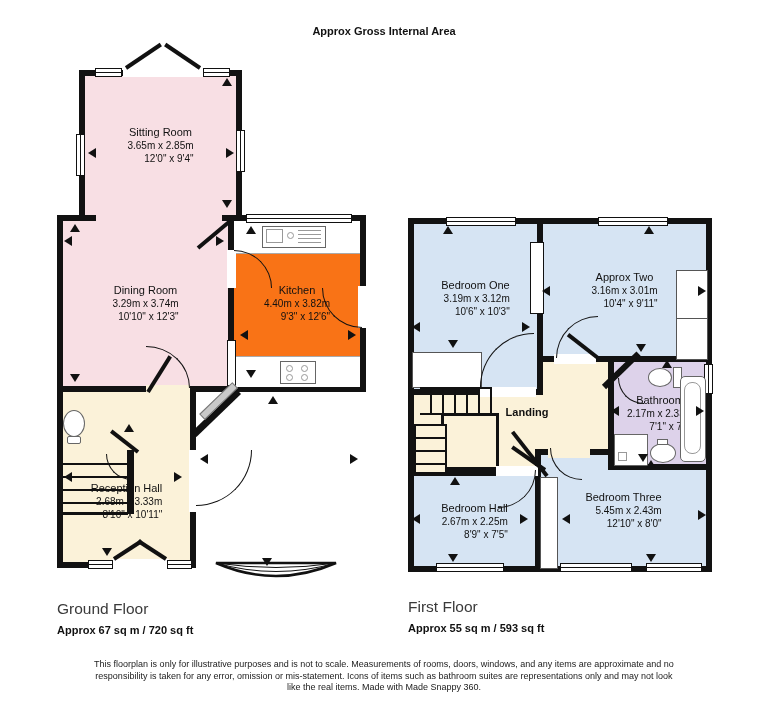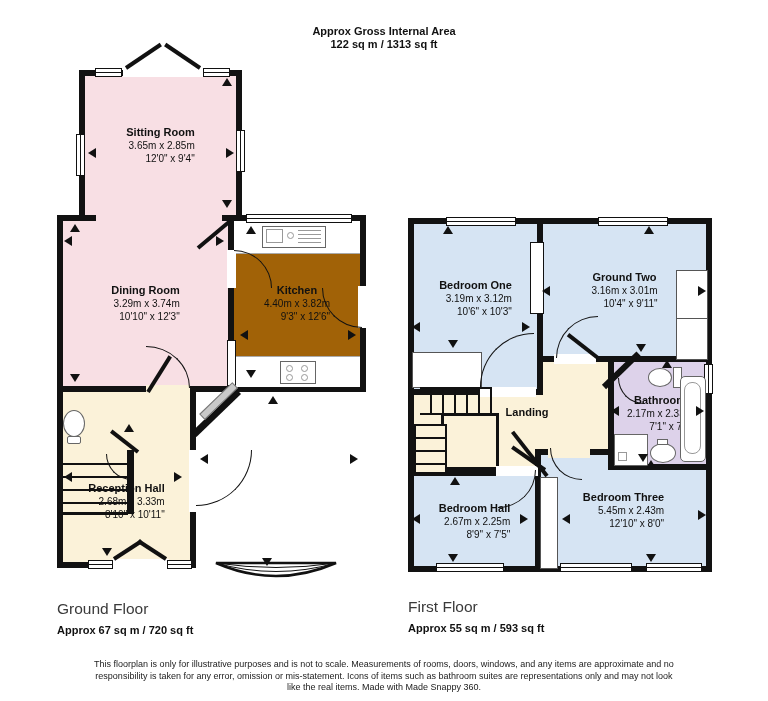--- a/index.html
+++ b/index.html
@@ -1,20 +1,20 @@
 <!DOCTYPE html>
 <html><head>
 <meta charset="utf-8">
 <style>
   html,body{margin:0;padding:0;background:#fff;font-family:"Liberation Sans",sans-serif;}
   .canvas{position:relative;width:768px;height:701px;background:#fff;overflow:hidden;}
   .room{position:absolute;box-sizing:border-box;border:6px solid #121212;display:flex;align-items:center;justify-content:center;text-align:center;}
-  .pink{background:#f8dfe4}.mint{background:#a16207}.cream{background:#fbf2d9}.blue{background:#d6e4f3}.lav{background:#ddd2ea}
+  .pink{background:#f8dfe4}.mint{background:#f97316}.cream{background:#fbf2d9}.blue{background:#d6e4f3}.lav{background:#ddd2ea}
   .rlabel{position:relative;z-index:6;}
-  .rname{font-weight:bold;font-size:11px;line-height:13px;color:#111;}
+  .rname{font-weight:normal;font-size:11px;line-height:13px;color:#111;}
   .rdim{font-size:10px;line-height:13px;color:#111;text-align:right;}
   .smallname{font-weight:bold;font-size:9.5px;color:#111;}
   .win{position:absolute;background:#fff;border:1px solid #111;box-sizing:border-box;z-index:7;}
   .win-h::after{content:"";position:absolute;left:0;right:0;top:50%;margin-top:-1px;border-top:1px solid #111;}
   .win-v::after{content:"";position:absolute;top:0;bottom:0;left:50%;margin-left:-1px;border-left:1px solid #111;}
   .gap{position:absolute;background:#fff;z-index:7;}
   .gapc{position:absolute;background:#fbf2d9;z-index:7;}
   .patch{position:absolute;background:#f8dfe4;z-index:7;}
   .arc{position:absolute;box-sizing:border-box;z-index:8;background:transparent;}
   .arc-tr{border-top:1.5px solid #111;border-right:1.5px solid #111;border-radius:0 100% 0 0;}
@@ -42,21 +42,20 @@
   .floor-area{position:absolute;font-size:11px;font-weight:bold;color:#111;}
   .disclaimer{position:absolute;left:50%;transform:translateX(-50%);top:659px;width:592px;text-align:center;font-size:9px;line-height:11.5px;color:#222;}
   .llabel{position:absolute;text-align:center;font-weight:bold;font-size:11px;color:#111;z-index:9;}
 </style>
 </head>
 <body>
 
 <div class="canvas">
 
   <div class="hdr" style="top:25px">Approx Gross Internal Area</div>
-  <div class="hdr" style="top:38px">122 sq m / 1313 sq ft</div>
 
   <div class="room cream" style="left:57px;top:386px;width:139px;height:182px;padding-top:48px">
     <div class="rlabel">
       <div class="rname">Reception Hall</div>
       <div class="rdim">2.68m x 3.33m</div>
       <div class="rdim">8'10" x 10'11"</div>
     </div>
   </div>
   <div class="room pink" style="left:57px;top:215px;width:177px;height:177px">
     <div class="rlabel">
@@ -83,21 +82,21 @@
   <div class="room cream" style="left:408px;top:350px;width:206px;height:126px"></div>
   <div class="room blue" style="left:408px;top:218px;width:135px;height:177px;padding-bottom:16px">
     <div class="rlabel">
       <div class="rname">Bedroom One</div>
       <div class="rdim">3.19m x 3.12m</div>
       <div class="rdim">10'6" x 10'3"</div>
     </div>
   </div>
   <div class="room blue" style="left:537px;top:218px;width:175px;height:144px">
     <div class="rlabel">
-      <div class="rname">Ground Two</div>
+      <div class="rname">Approx Two</div>
       <div class="rdim">3.16m x 3.01m</div>
       <div class="rdim">10'4" x 9'11"</div>
     </div>
   </div>
   <div class="room blue" style="left:535px;top:449px;width:177px;height:123px">
     <div class="rlabel">
       <div class="rname">Bedroom Three</div>
       <div class="rdim">5.45m x 2.43m</div>
       <div class="rdim">12'10" x 8'0"</div>
     </div>

